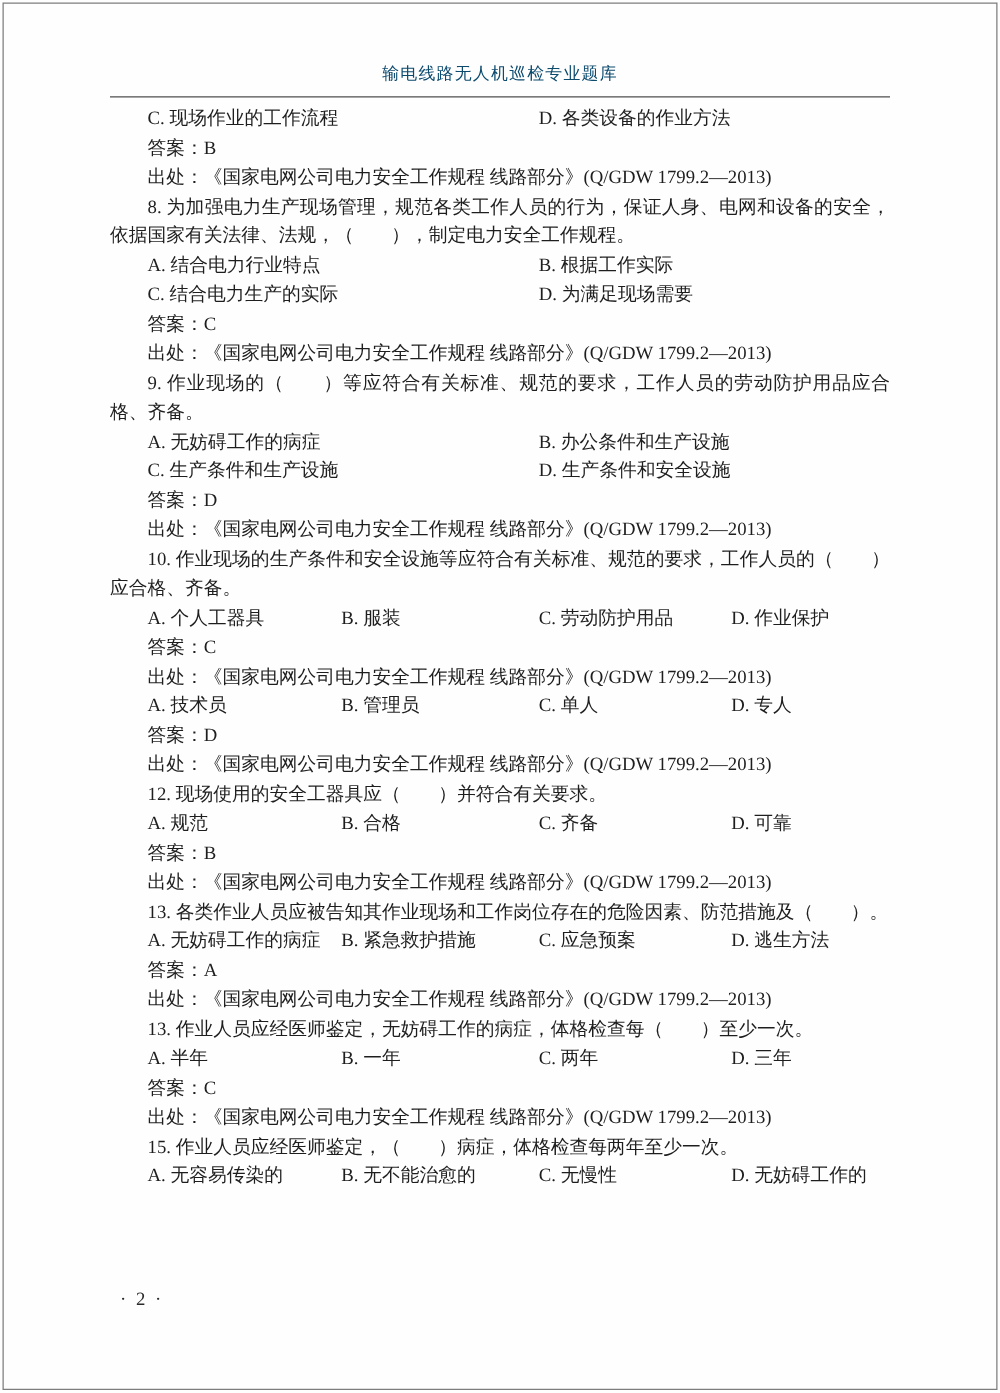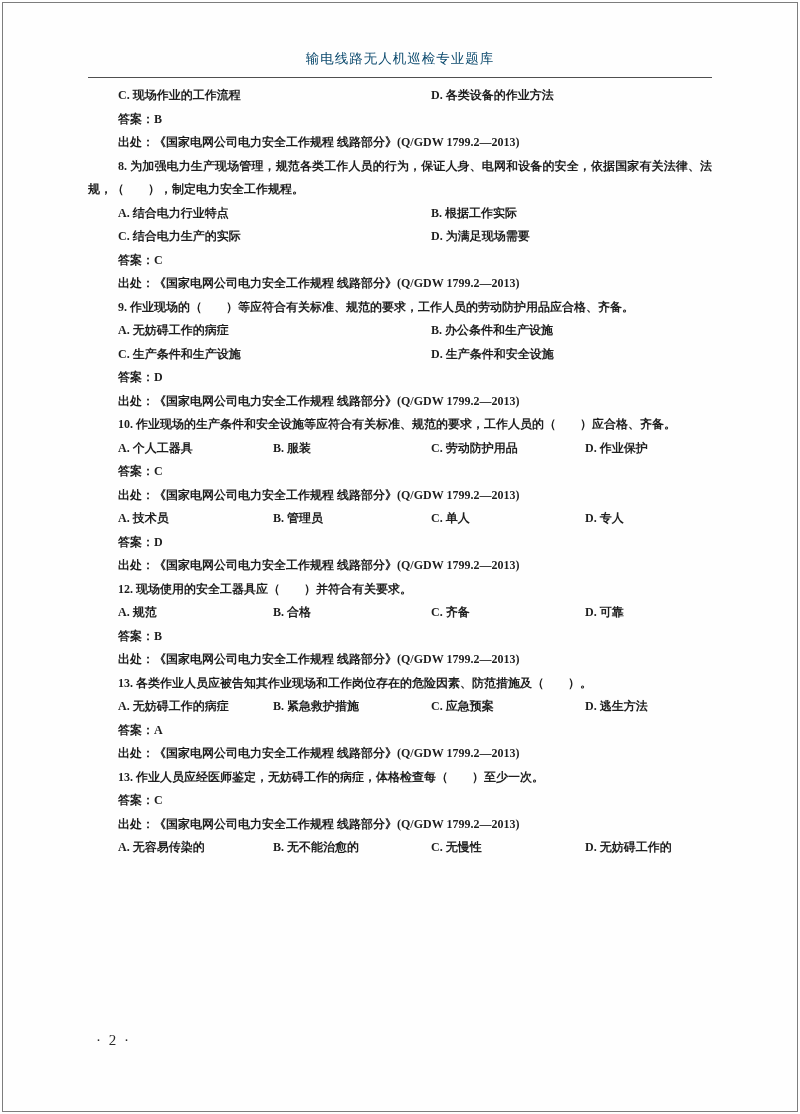--- a/index.html
+++ b/index.html
@@ -21,21 +21,21 @@
     text-align: center;
     font-size: 13.5px; letter-spacing: 1px;
     color: #0c4a6e;
   }
   .header-rule {
     position: absolute; top: 77px; left: 88px; width: 624px;
     height: 0; border-top: 1px solid #4f4f4f;
   }
   .content {
     position: absolute; top: 84px; left: 88px; width: 624px;
-    font-size: 12px; line-height: 23.5px; font-weight: bold;
+    font-size: 15px; line-height: 23.5px;
   }
   .content p { margin: 0; }
   .stem { text-indent: 30px; text-align: justify; }
   .meta { padding-left: 30px; }
   .opts { position: relative; height: 23.5px; }
   .opt  { position: absolute; top: 0; white-space: nowrap; }
   .r2 .o0 { left: 30px; }  .r2 .o1 { left: 343px; }
   .r4 .o0 { left: 30px; }  .r4 .o1 { left: 185px; }
   .r4 .o2 { left: 343px; } .r4 .o3 { left: 497px; }
   .page-num {
@@ -125,24 +125,31 @@
         <span class="opt o0">A. 无妨碍工作的病症</span>
         <span class="opt o1">B. 紧急救护措施</span>
         <span class="opt o2">C. 应急预案</span>
         <span class="opt o3">D. 逃生方法</span>
       </div>
       <p class="meta"><span>答案：</span><span>A</span></p>
       <p class="meta"><span>出处：</span><span>《国家电网公司电力安全工作规程 线路部分》(Q/GDW 1799.2—2013)</span></p>
     </section>
     <section>
       <p class="stem">13. 作业人员应经医师鉴定，无妨碍工作的病症，体格检查每（　　）至少一次。</p>
+      <div class="opts r4">
+        <span class="opt o0">A. 半年</span>
+        <span class="opt o1">B. 一年</span>
+        <span class="opt o2">C. 两年</span>
+        <span class="opt o3">D. 三年</span>
+      </div>
       <p class="meta"><span>答案：</span><span>C</span></p>
       <p class="meta"><span>出处：</span><span>《国家电网公司电力安全工作规程 线路部分》(Q/GDW 1799.2—2013)</span></p>
     </section>
     <section>
+      <p class="stem">15. 作业人员应经医师鉴定，（　　）病症，体格检查每两年至少一次。</p>
       <div class="opts r4">
         <span class="opt o0">A. 无容易传染的</span>
         <span class="opt o1">B. 无不能治愈的</span>
         <span class="opt o2">C. 无慢性</span>
         <span class="opt o3">D. 无妨碍工作的</span>
       </div>
     </section>
   </main>
 
 <div class="page-num">· 2 ·</div>

